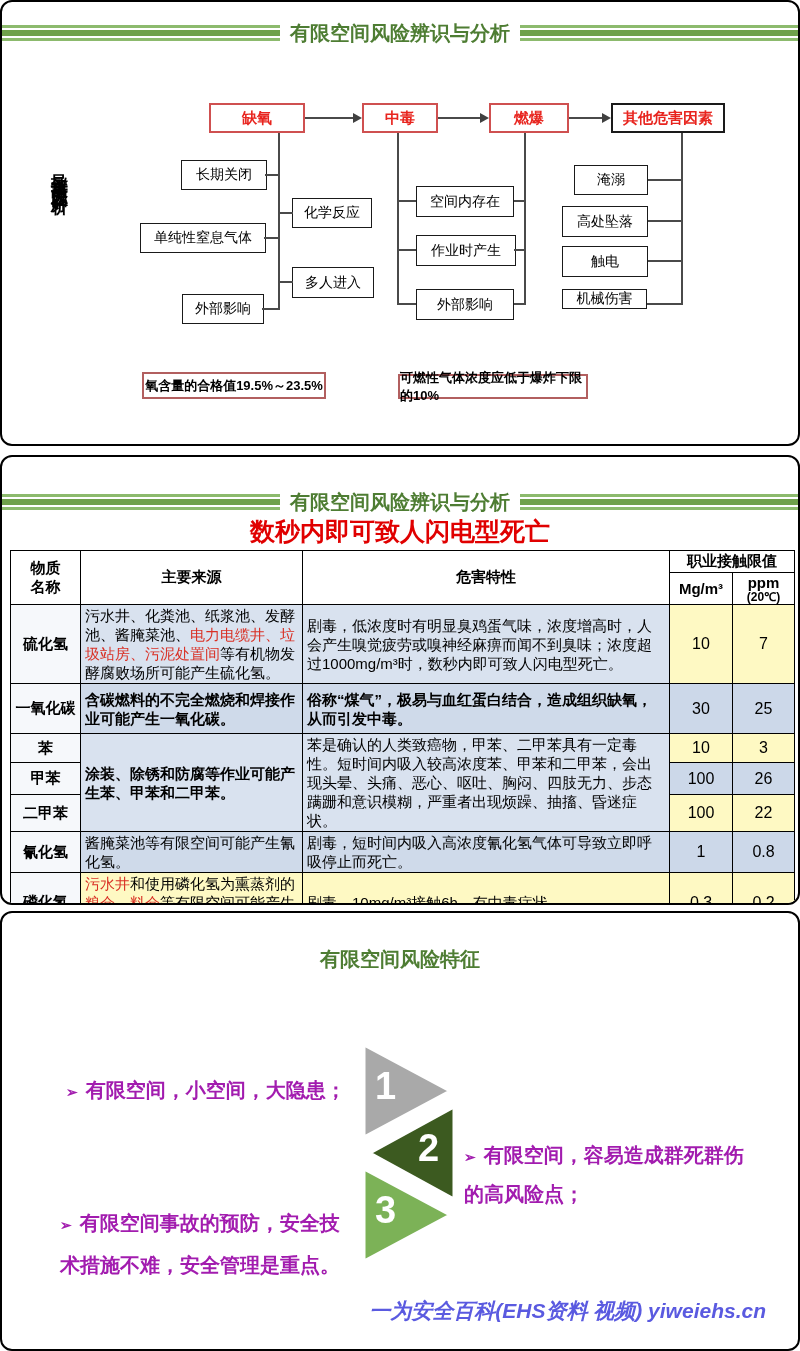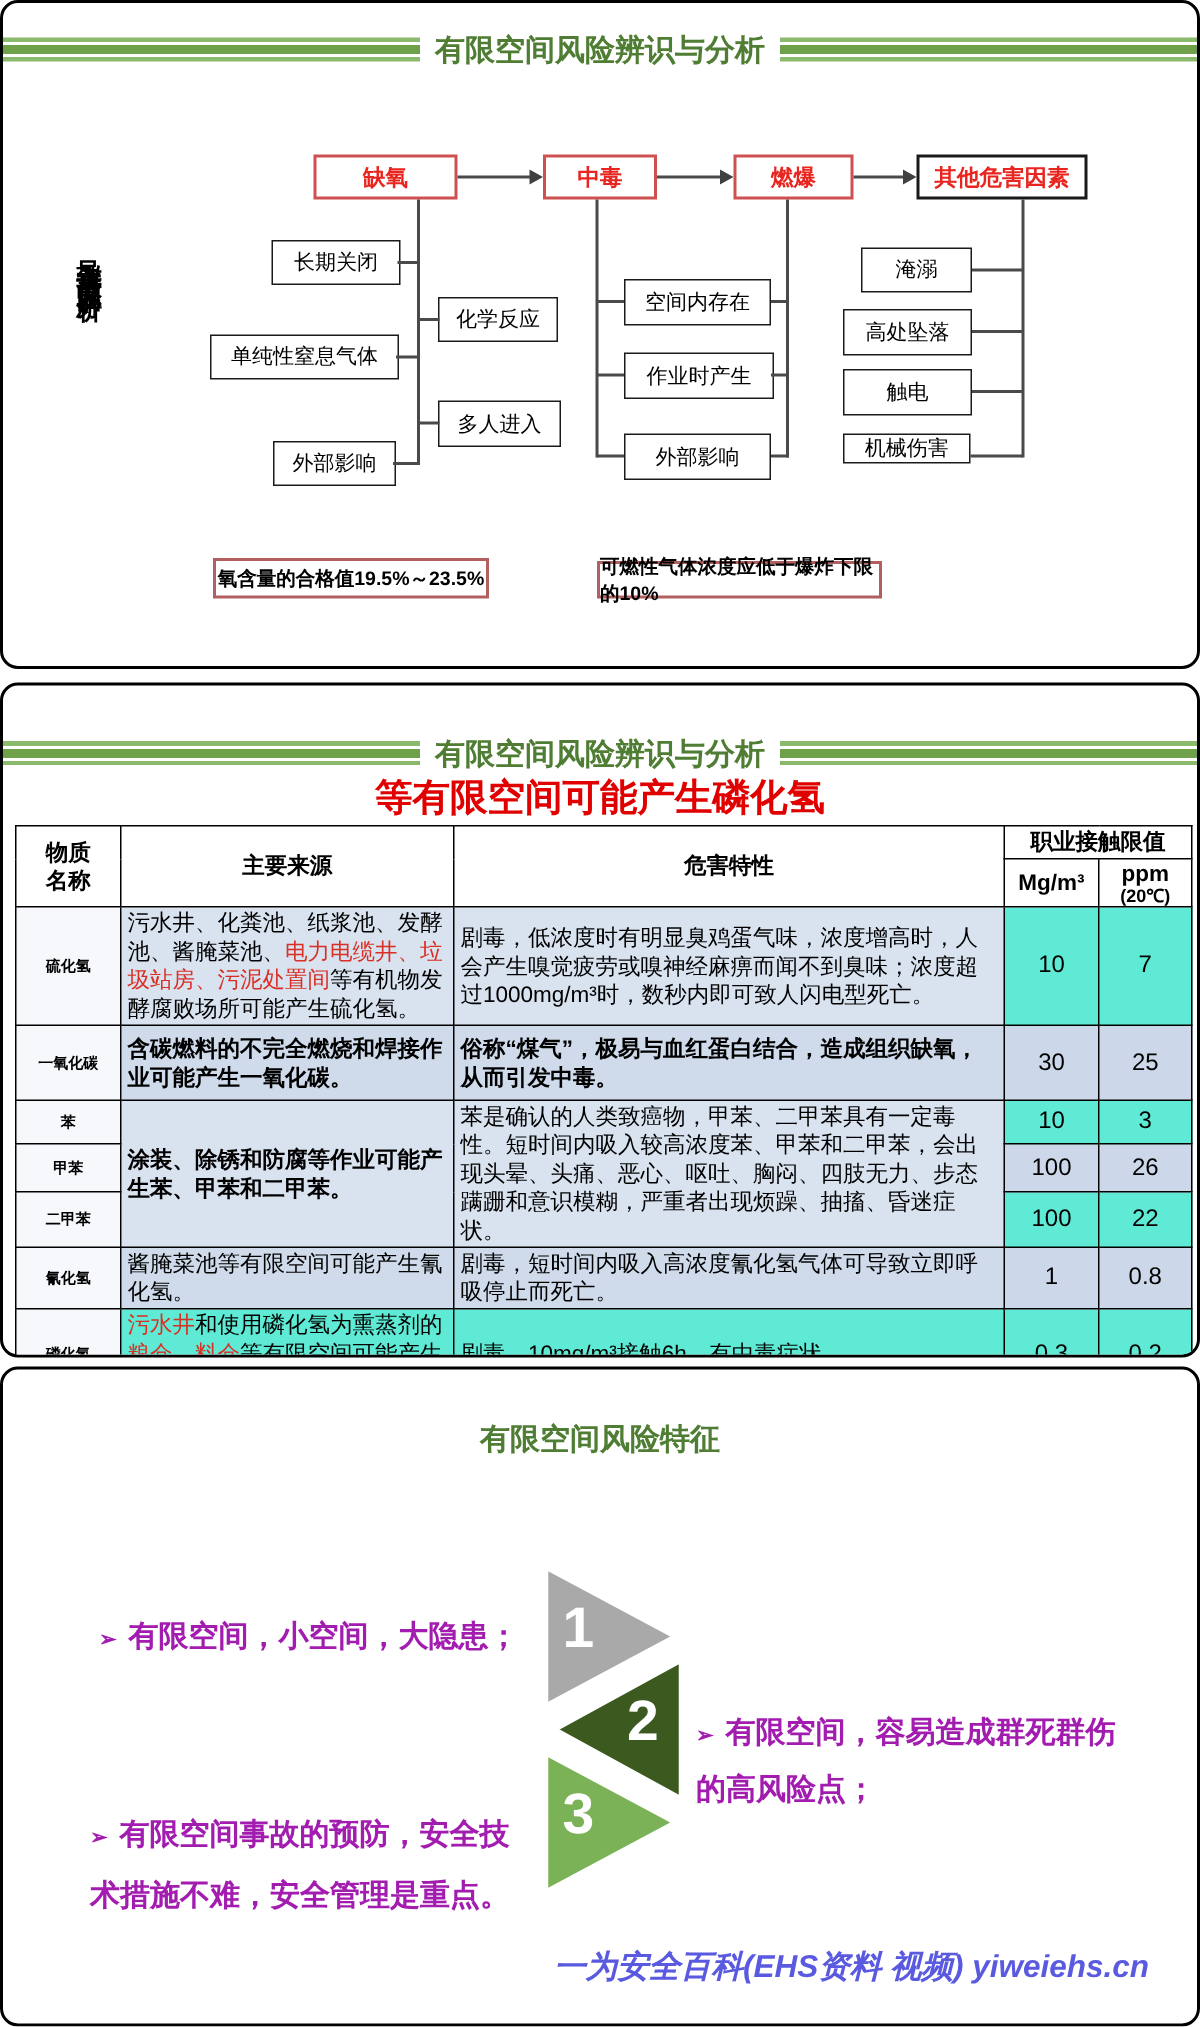--- a/index.html
+++ b/index.html
@@ -24,28 +24,28 @@
   .vlabel{position:absolute;writing-mode:vertical-rl;text-orientation:upright;font-weight:bold;font-size:17px;letter-spacing:3px;}
   .note{position:absolute;box-sizing:border-box;border:2px solid #b25f5f;display:flex;align-items:center;justify-content:center;font-size:13px;font-weight:bold;background:#fff;}
   
   .subtitle{position:absolute;left:0;right:0;text-align:center;font-size:25px;font-weight:bold;color:#e00000;}
   table.mat{position:absolute;left:8px;top:93px;width:784px;border-collapse:collapse;table-layout:fixed;}
   table.mat th,table.mat td{border:1px solid #000;padding:1px 4px;vertical-align:middle;box-sizing:border-box;}
   table.mat th{font-size:15px;font-weight:bold;background:#fff;}
   th.limit{font-size:12px;font-weight:normal;height:20px;}
   th.unit{font-size:15px;font-weight:normal;height:26px;}
   th.unit .sub{display:block;font-size:12px;line-height:12px;}
-  td.name{font-weight:bold;text-align:center;font-size:10px;background:#f6f8fb;}
+  td.name{font-weight:bold;text-align:center;font-size:15px;background:#f6f8fb;}
   td.txt{font-size:15px;line-height:19px;text-align:left;}
   td.num{text-align:center;font-size:16px;}
   .red{color:#d93025;}
   .bold{font-weight:bold;}
   .bg-a{background:#d9e2ef;}  
   .bg-b{background:#cfdaea;}  
-  .bg-c{background:#5eead4;}  
+  .bg-c{background:#fef9c3;}  
   .bg-d{background:#ccd8e9;}  
   
   .bullet{position:absolute;font-size:20px;font-weight:bold;color:#a21caf;}
   .bullet .mk{font-size:14px;margin-right:8px;}
   .stepnum{position:absolute;color:#fff;font-size:38px;font-weight:bold;}
   .footer{position:absolute;font-size:21px;font-style:italic;font-weight:bold;color:#5a5ae0;}
 </style>
 </head>
 <body>
 
@@ -110,21 +110,21 @@
     <div class="note" style="left:140px;top:370px;width:184px;height:27px;">氧含量的合格值19.5%～23.5%</div>
     <div class="note" style="left:396px;top:372px;width:190px;height:25px;">可燃性气体浓度应低于爆炸下限的10%</div>
   </section>
 
   <section class="slide" id="slide2">
     <div class="s-header" style="top:32px;">
       <div class="grn-line"></div>
       <div class="s-title">有限空间风险辨识与分析</div>
       <div class="grn-line"></div>
     </div>
-    <div class="subtitle" style="top:58px;">等有限空间可能产生磷化氢</div>
+    <div class="subtitle" style="top:58px;">数秒内即可致人闪电型死亡</div>
 
     <table class="mat">
       <colgroup>
           <col style="width:70px">
           <col style="width:222px">
           <col style="width:367px">
           <col style="width:63px">
           <col style="width:62px">
         </colgroup>
       <tbody>

